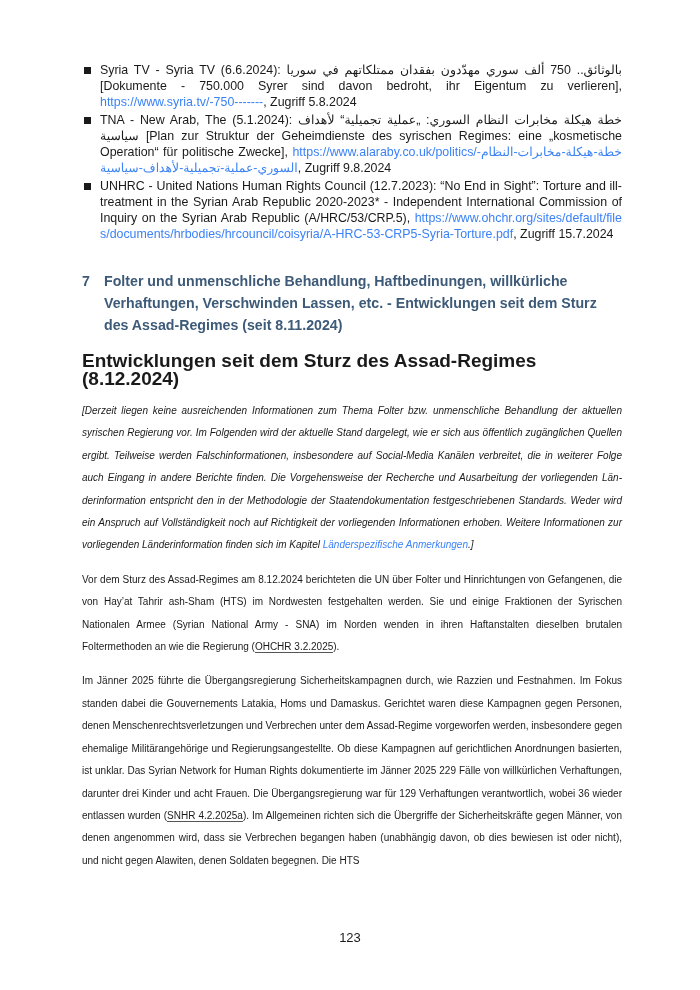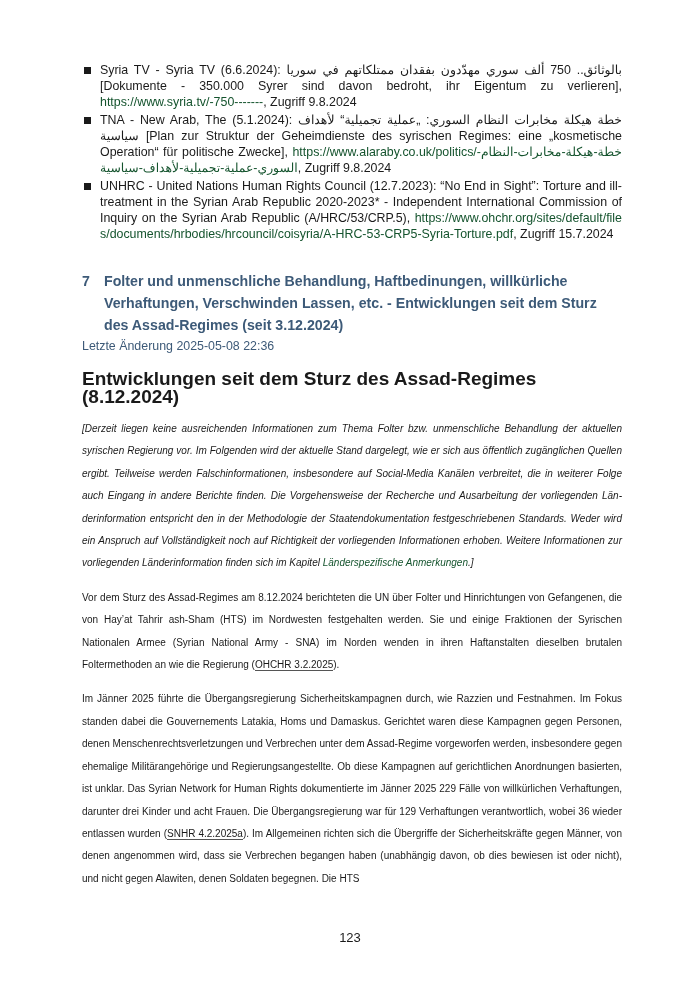--- a/index.html
+++ b/index.html
@@ -2,56 +2,55 @@
 <html><head>
   <meta charset="utf-8">
   <style>
     html, body { margin: 0; padding: 0; background: #ffffff; }
     body { width: 700px; height: 990px; position: relative; overflow: hidden;
       font-family: "Liberation Sans", sans-serif; color: #1a1a1a; }
     .page { position: absolute; left: 82px; top: 62px; width: 540px; }
     .refs { list-style: none; margin: 0; padding: 0; }
     .ref { position: relative; padding-left: 18px; font-size: 12.4px; line-height: 16px; margin-bottom: 2px; text-align: justify; }
     .ref .bullet { position: absolute; left: 2px; top: 5px; width: 7px; height: 7px; background: #1a1a1a; }
-    a.link { color: #14532d; text-decoration: none; }
+    a.link { color: #3b82f6; text-decoration: none; }
     .rtl { unicode-bidi: isolate; direction: rtl; }
     .sec-heading { display: flex; margin-top: 28px; color: #3d5a78; font-weight: bold; font-size: 14.2px; line-height: 22px; }
     .sec-num { width: 22px; flex: none; }
     .sec-title { flex: 1; }
     .last-change { color: #3d5a78; font-size: 12.4px; line-height: 16px; margin-top: 2px; }
     .sub-heading { font-weight: bold; font-size: 19px; margin-top: 16px; line-height: 18px; }
     p.body { font-size: 10px; line-height: 22.4px; margin: 12px 0 0 0; text-align: justify; hyphens: manual; }
     p.italic { font-style: italic; }
     .cite { text-decoration: none; border-bottom: 1px solid #555; color: #1a1a1a; }
     .page-num { position: absolute; top: 930px; left: 0; width: 700px; text-align: center; font-size: 13px; }
   </style>
 </head>
 <body>
 
 <div class="page">
   <ul class="refs">
     <li class="ref">
       <span class="bullet"></span>
-      <span>Syria TV - Syria TV (6.6.2024): </span><span class="rtl">بالوثائق.. 750 ألف سوري مهدّدون بفقدان ممتلكاتهم في سوريا</span><span> [Dokumente - 350.000 Syrer sind davon bedroht, ihr Eigentum zu verlieren], </span><a class="link">https://www.syria.tv/-750-------</a><span>, Zugriff 9.8.2024</span>
+      <span>Syria TV - Syria TV (6.6.2024): </span><span class="rtl">بالوثائق.. 750 ألف سوري مهدّدون بفقدان ممتلكاتهم في سوريا</span><span> [Dokumente - 750.000 Syrer sind davon bedroht, ihr Eigentum zu verlieren], </span><a class="link">https://www.syria.tv/-750-------</a><span>, Zugriff 5.8.2024</span>
     </li>
     <li class="ref">
       <span class="bullet"></span>
       <span>TNA - New Arab, The (5.1.2024): </span><span class="rtl">خطة هيكلة مخابرات النظام السوري: „عملية تجميلية“ لأهداف سياسية</span><span> [Plan zur Struktur der Geheimdienste des syrischen Regimes: eine „kosmetische Operation“ für politische Zwecke], </span><a class="link">https://www.alaraby.co.uk/politics/خطة-هيكلة-مخابرات-النظام-السوري-عملية-تجميلية-لأهداف-سياسية</a><span>, Zu­griff 9.8.2024</span>
     </li>
     <li class="ref">
       <span class="bullet"></span>
       <span>UNHRC - United Nations Human Rights Council (12.7.2023): “No End in Sight”:  Torture and ill-treatment in the Syrian Arab Republic 2020-2023* - Independent International Commission of Inquiry on the Syrian Arab Republic (A/HRC/53/CRP.5), </span><a class="link" style="word-break: break-all;">https://www.ohchr.org/sites/default/files/documents/hrbodies/hrcouncil/coisyria/A-HRC-53-CRP5-Syria-Torture.pdf</a><span>, Zugriff 15.7.2024</span>
     </li>
   </ul>
 
   <div class="sec-heading">
     <span class="sec-num">7</span>
-    <span class="sec-title">Folter und unmenschliche Behandlung, Haftbedinungen, willkürliche Verhaftungen, Verschwinden Lassen, etc. - Entwicklungen seit dem Sturz des Assad-Regimes (seit 3.12.2024)</span>
+    <span class="sec-title">Folter und unmenschliche Behandlung, Haftbedinungen, willkürliche Verhaftungen, Verschwinden Lassen, etc. - Entwicklungen seit dem Sturz des Assad-Regimes (seit 8.11.2024)</span>
   </div>
-  <div class="last-change">Letzte Änderung 2025-05-08 22:36</div>
 
   <div class="sub-heading">Entwicklungen seit dem Sturz des Assad-Regimes (8.12.2024)</div>
 
   <p class="body italic"><span>[Derzeit liegen keine ausreichenden Informationen zum Thema Folter bzw. unmenschliche Be­handlung der aktuellen syrischen Regierung vor. Im Folgenden wird der aktuelle Stand dargelegt, wie er sich aus öffentlich zugänglichen Quellen ergibt. Teilweise werden Falschinformationen, insbesondere auf Social-Media Kanälen verbreitet, die in weiterer Folge auch Eingang in andere Berichte finden. Die Vorgehensweise der Recherche und Ausarbeitung der vorliegenden Län­derinformation entspricht den in der Methodologie der Staatendokumentation festgeschriebenen Standards. Weder wird ein Anspruch auf Vollständigkeit noch auf Richtigkeit der vorliegenden Informationen erhoben. Weitere Informationen zur vorliegenden Länderinformation finden sich im Kapitel </span><a class="link">Länderspezifische Anmerkungen</a><span>.]</span></p>
 
   <p class="body"><span>Vor dem Sturz des Assad-Regimes am 8.12.2024 berichteten die UN über Folter und Hinrich­tungen von Gefangenen, die von Hay’at Tahrir ash-Sham (HTS) im Nordwesten festgehalten werden. Sie und einige Fraktionen der Syrischen Nationalen Armee (Syrian National Army - SNA) im Norden wenden in ihren Haftanstalten dieselben brutalen Foltermethoden an wie die Regierung (</span><a class="cite">OHCHR 3.2.2025</a><span>).</span></p>
 
   <p class="body"><span>Im Jänner 2025 führte die Übergangsregierung Sicherheitskampagnen durch, wie Razzien und Festnahmen. Im Fokus standen dabei die Gouvernements Latakia, Homs und Damaskus. Ge­richtet waren diese Kampagnen gegen Personen, denen Menschenrechtsverletzungen und Verbrechen unter dem Assad-Regime vorgeworfen werden, insbesondere gegen ehemalige Militärangehörige und Regierungsangestellte. Ob diese Kampagnen auf gerichtlichen Anord­nungen basierten, ist unklar. Das Syrian Network for Human Rights dokumentierte im Jänner 2025 229 Fälle von willkürlichen Verhaftungen, darunter drei Kinder und acht Frauen. Die Über­gangsregierung war für 129 Verhaftungen verantwortlich, wobei 36 wieder entlassen wurden (</span><a class="cite">SNHR 4.2.2025a</a><span>). Im Allgemeinen richten sich die Übergriffe der Sicherheitskräfte gegen Män­ner, von denen angenommen wird, dass sie Verbrechen begangen haben (unabhängig davon, ob dies bewiesen ist oder nicht), und nicht gegen Alawiten, denen Soldaten begegnen. Die HTS</span></p>
 </div>
 

